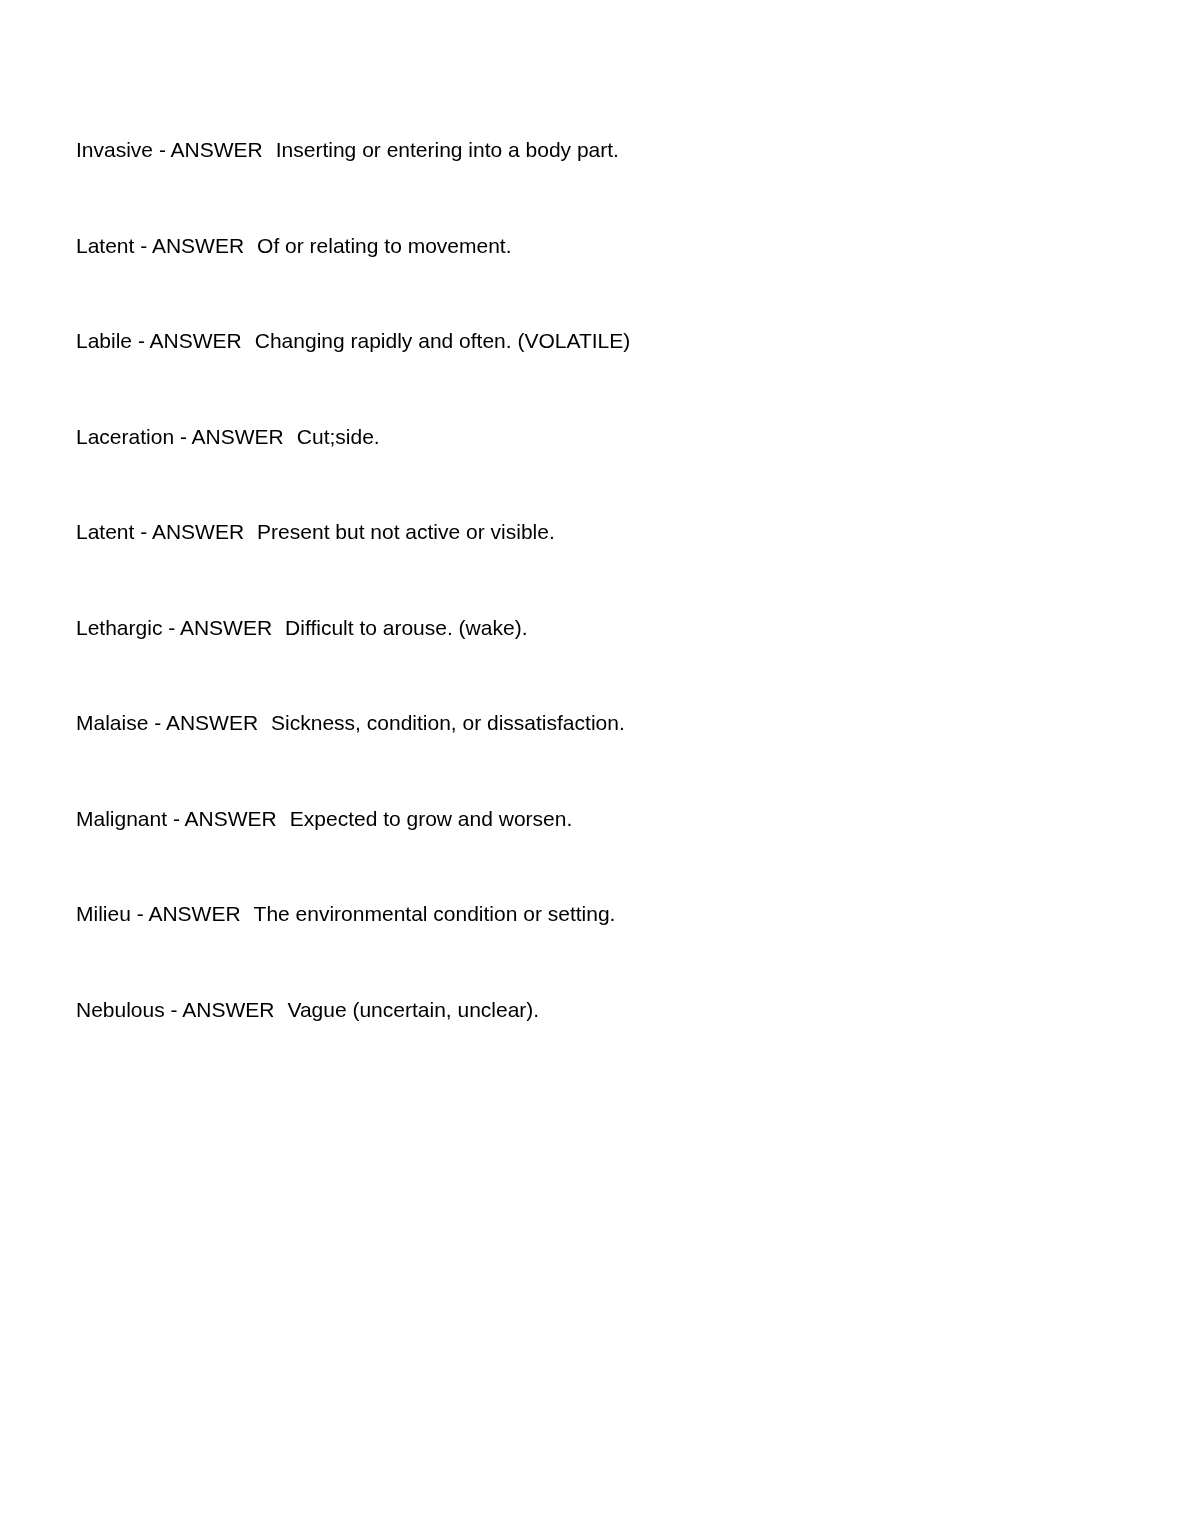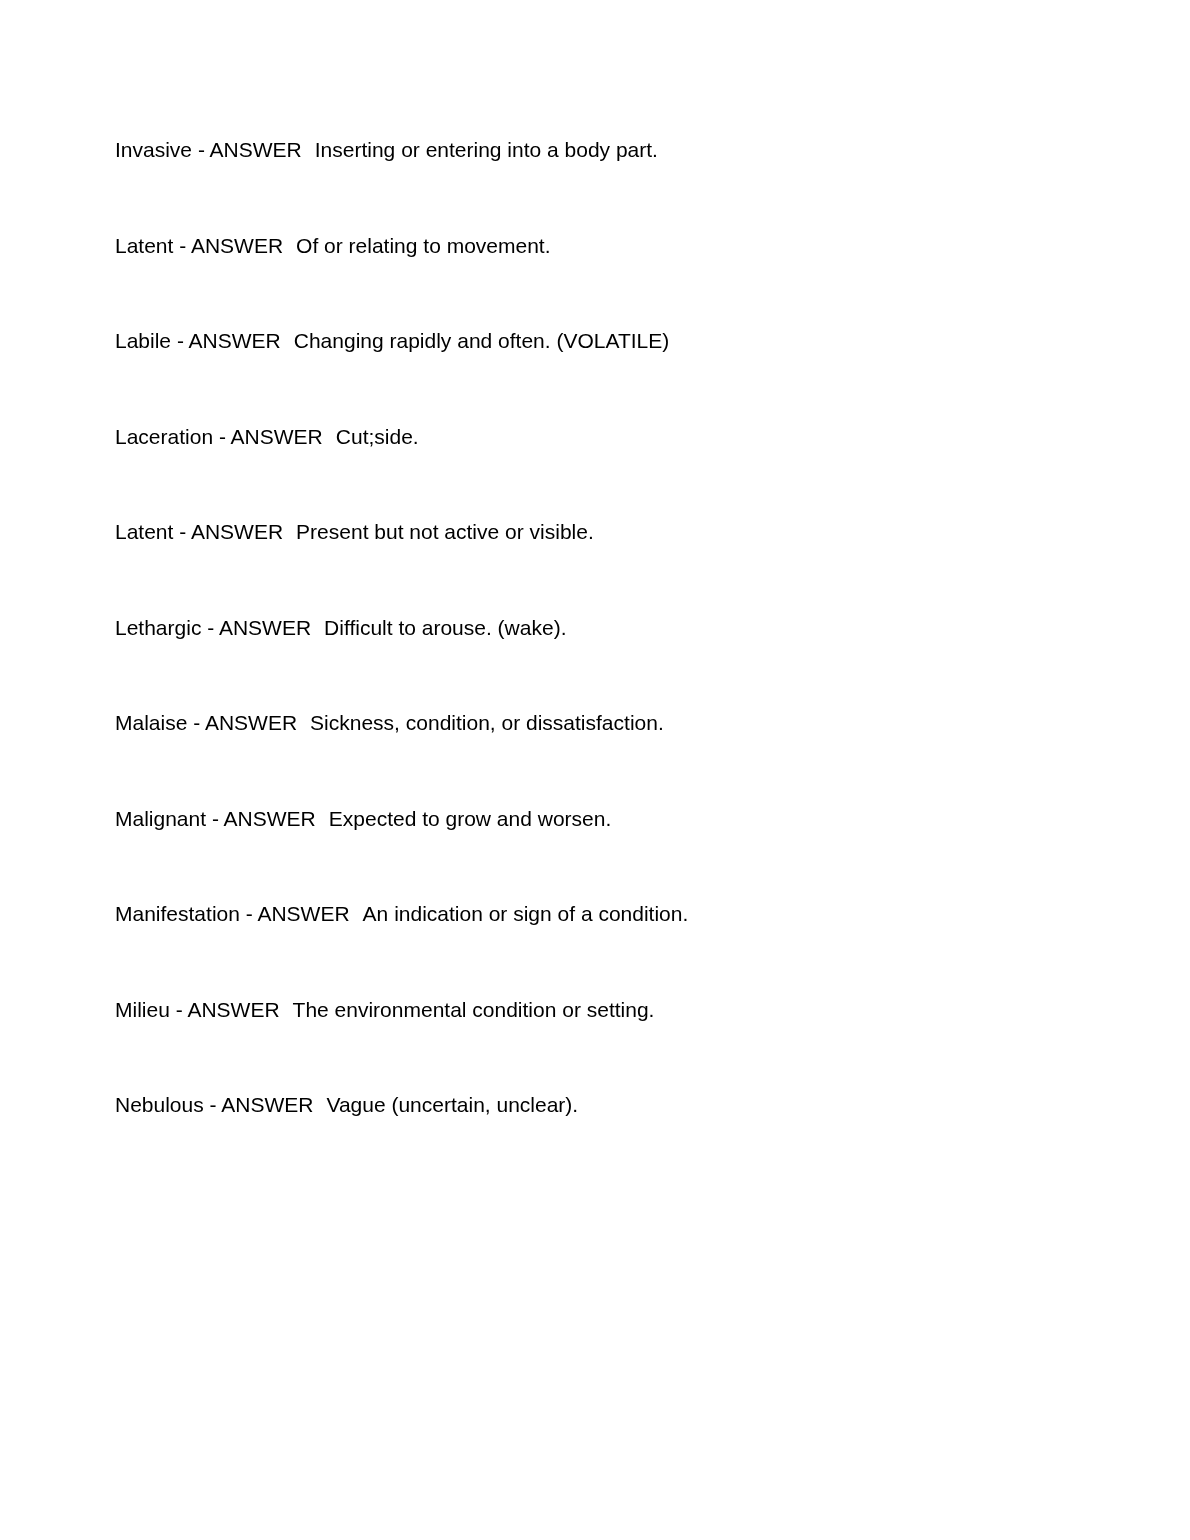--- a/index.html
+++ b/index.html
@@ -9,21 +9,21 @@
   body {
     width: 1190px;
     height: 1540px;
     background: #ffffff;
     overflow: hidden;
   }
   .page {
     width: 1190px;
     height: 1540px;
     box-sizing: border-box;
-    padding: 137px 30px 0 115px;
+    padding: 137px 30px 0 76px;
     background: #ffffff;
     font-family: "Liberation Sans", "DejaVu Sans", sans-serif;
     color: #000000;
   }
   p.entry {
     font-size: 21px;
     line-height: 25px;
     margin: 0 0 70.5px 0;
     white-space: nowrap;
     color: #000000;
@@ -51,20 +51,19 @@
   <p class="entry"><span class="term">Latent</span><span class="sep"> - </span><span class="answer-label">ANSWER</span><span class="definition">Present but not active or visible.</span></p>
 
 
 
   <p class="entry"><span class="term">Lethargic</span><span class="sep"> - </span><span class="answer-label">ANSWER</span><span class="definition">Difficult to arouse. (wake).</span></p>
 
   <p class="entry"><span class="term">Malaise</span><span class="sep"> - </span><span class="answer-label">ANSWER</span><span class="definition">Sickness, condition, or dissatisfaction.</span></p>
 
   <p class="entry"><span class="term">Malignant</span><span class="sep"> - </span><span class="answer-label">ANSWER</span><span class="definition">Expected to grow and worsen.</span></p>
 
-  <p class="entry"><span class="term">Manifestation</span><span class="sep"> - </span><span class="answer-label">ANSWER</span><span class="definition">An indication or sign of a condition.</span></p>
 
   <p class="entry"><span class="term">Milieu</span><span class="sep"> - </span><span class="answer-label">ANSWER</span><span class="definition">The environmental condition or setting.</span></p>
 
 
   <p class="entry"><span class="term">Nebulous</span><span class="sep"> - </span><span class="answer-label">ANSWER</span><span class="definition">Vague (uncertain, unclear).</span></p>
 </div>
 </div>
 
 </body></html>

